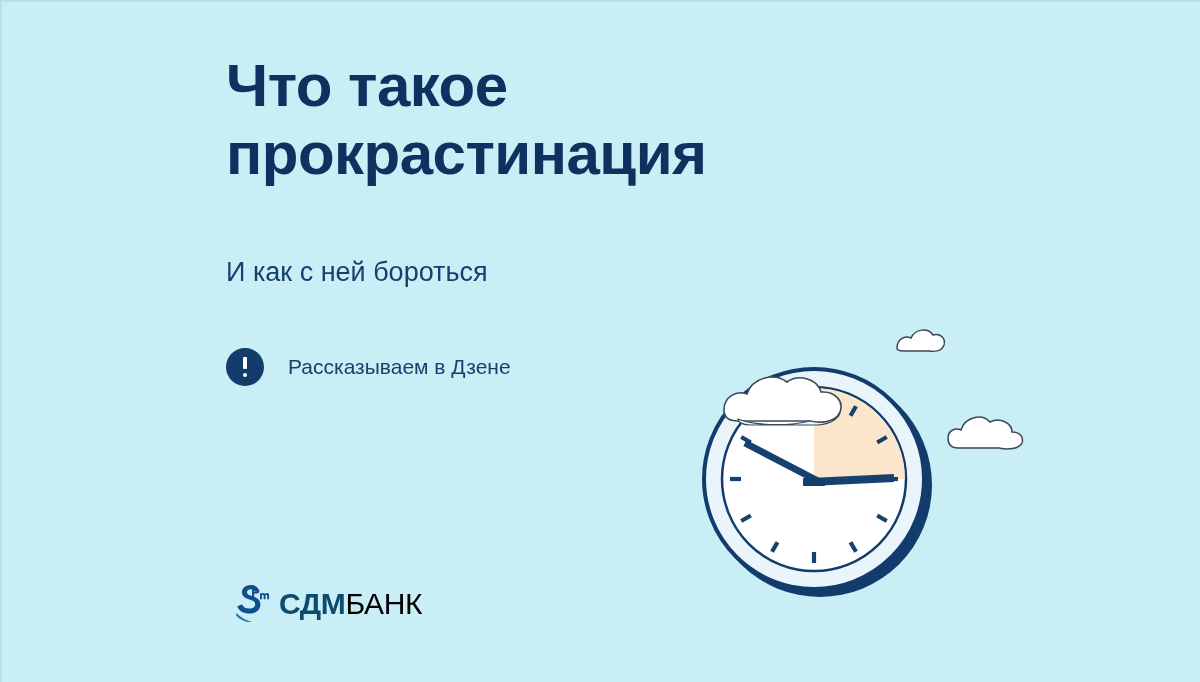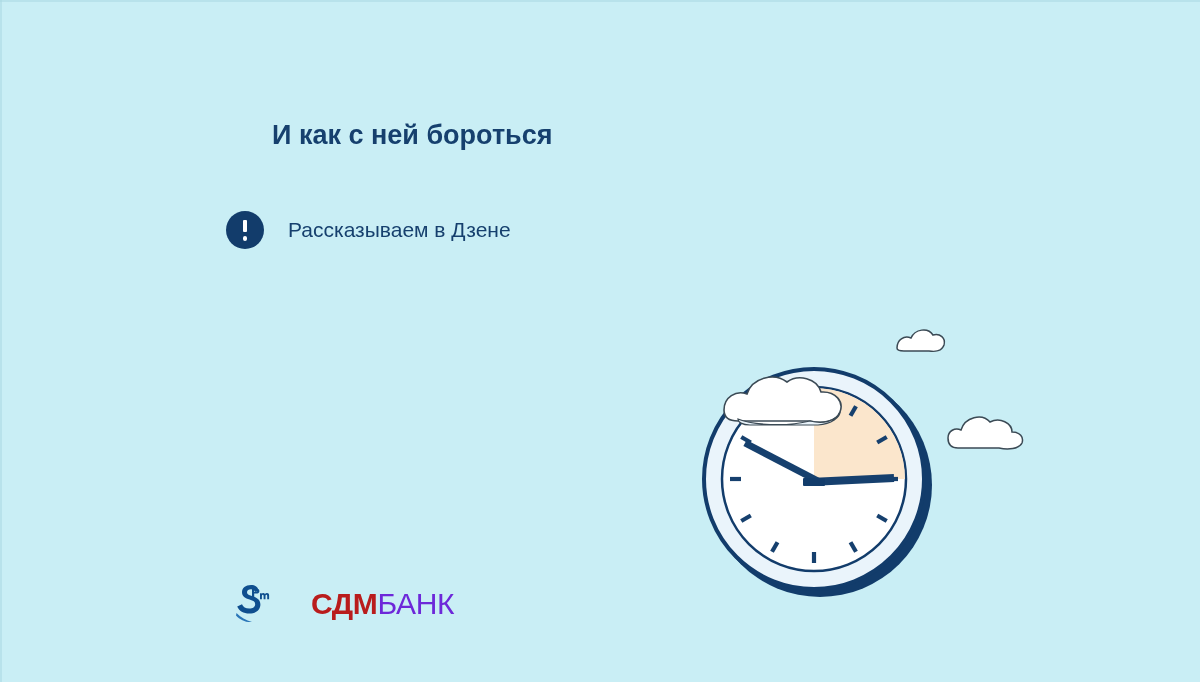--- a/index.html
+++ b/index.html
@@ -33,24 +33,23 @@
     color:#0e3260;
     font-size:60px;
     font-weight:700;
     line-height:1.14;
     letter-spacing:-0.5px;
     white-space:pre-line;
   }
   .subtitle {
     color:#16406e;
     font-size:27px;
-    font-weight:700;
+    font-weight:400;
     line-height:1.2;
     margin-top:67px;
-    margin-left:46px;
   }
 
   .badge-row {
     display:flex;
     align-items:center;
     margin-top:60px;
   }
   .badge-icon {
     width:38px; height:38px;
     border-radius:50%;
@@ -98,41 +97,43 @@
   }
   .logo-mark { width:44px; height:40px; flex:0 0 auto; }
   .logo-word {
     margin-left:4px;
     font-size:30px;
     letter-spacing:-0.4px;
     color:#0f4f8f;
     line-height:1;
     white-space:nowrap;
   }
-  .logo-word .bold   { font-weight:700; color:#b91c1c;margin-left:32px; }
-  .logo-word .light  { font-weight:400; color:#6d28d9; }
+  .logo-word .bold   { font-weight:700; color:#0c4a6e; }
+  .logo-word .light  { font-weight:400; color:#000000; }
 
   
   .illustration {
     position:absolute;
     left:690px;
     top:318px;
     width:400px;
     height:300px;
   }
   .illustration svg { display:block; }
 </style>
 </head>
 <body>
 
 <div class="edge-top"></div>
 <div class="edge-left"></div>
 
 <div class="content">
 
+  <div class="title">Что такое
+прокрастинация</div>
 
   <div class="subtitle">И как с ней бороться</div>
 
   <div class="badge-row">
     <span class="badge-icon">
       <span class="badge-icon-inner">
         <span class="bang-stem"></span>
         <span class="bang-dot"></span>
       </span>
     </span>

